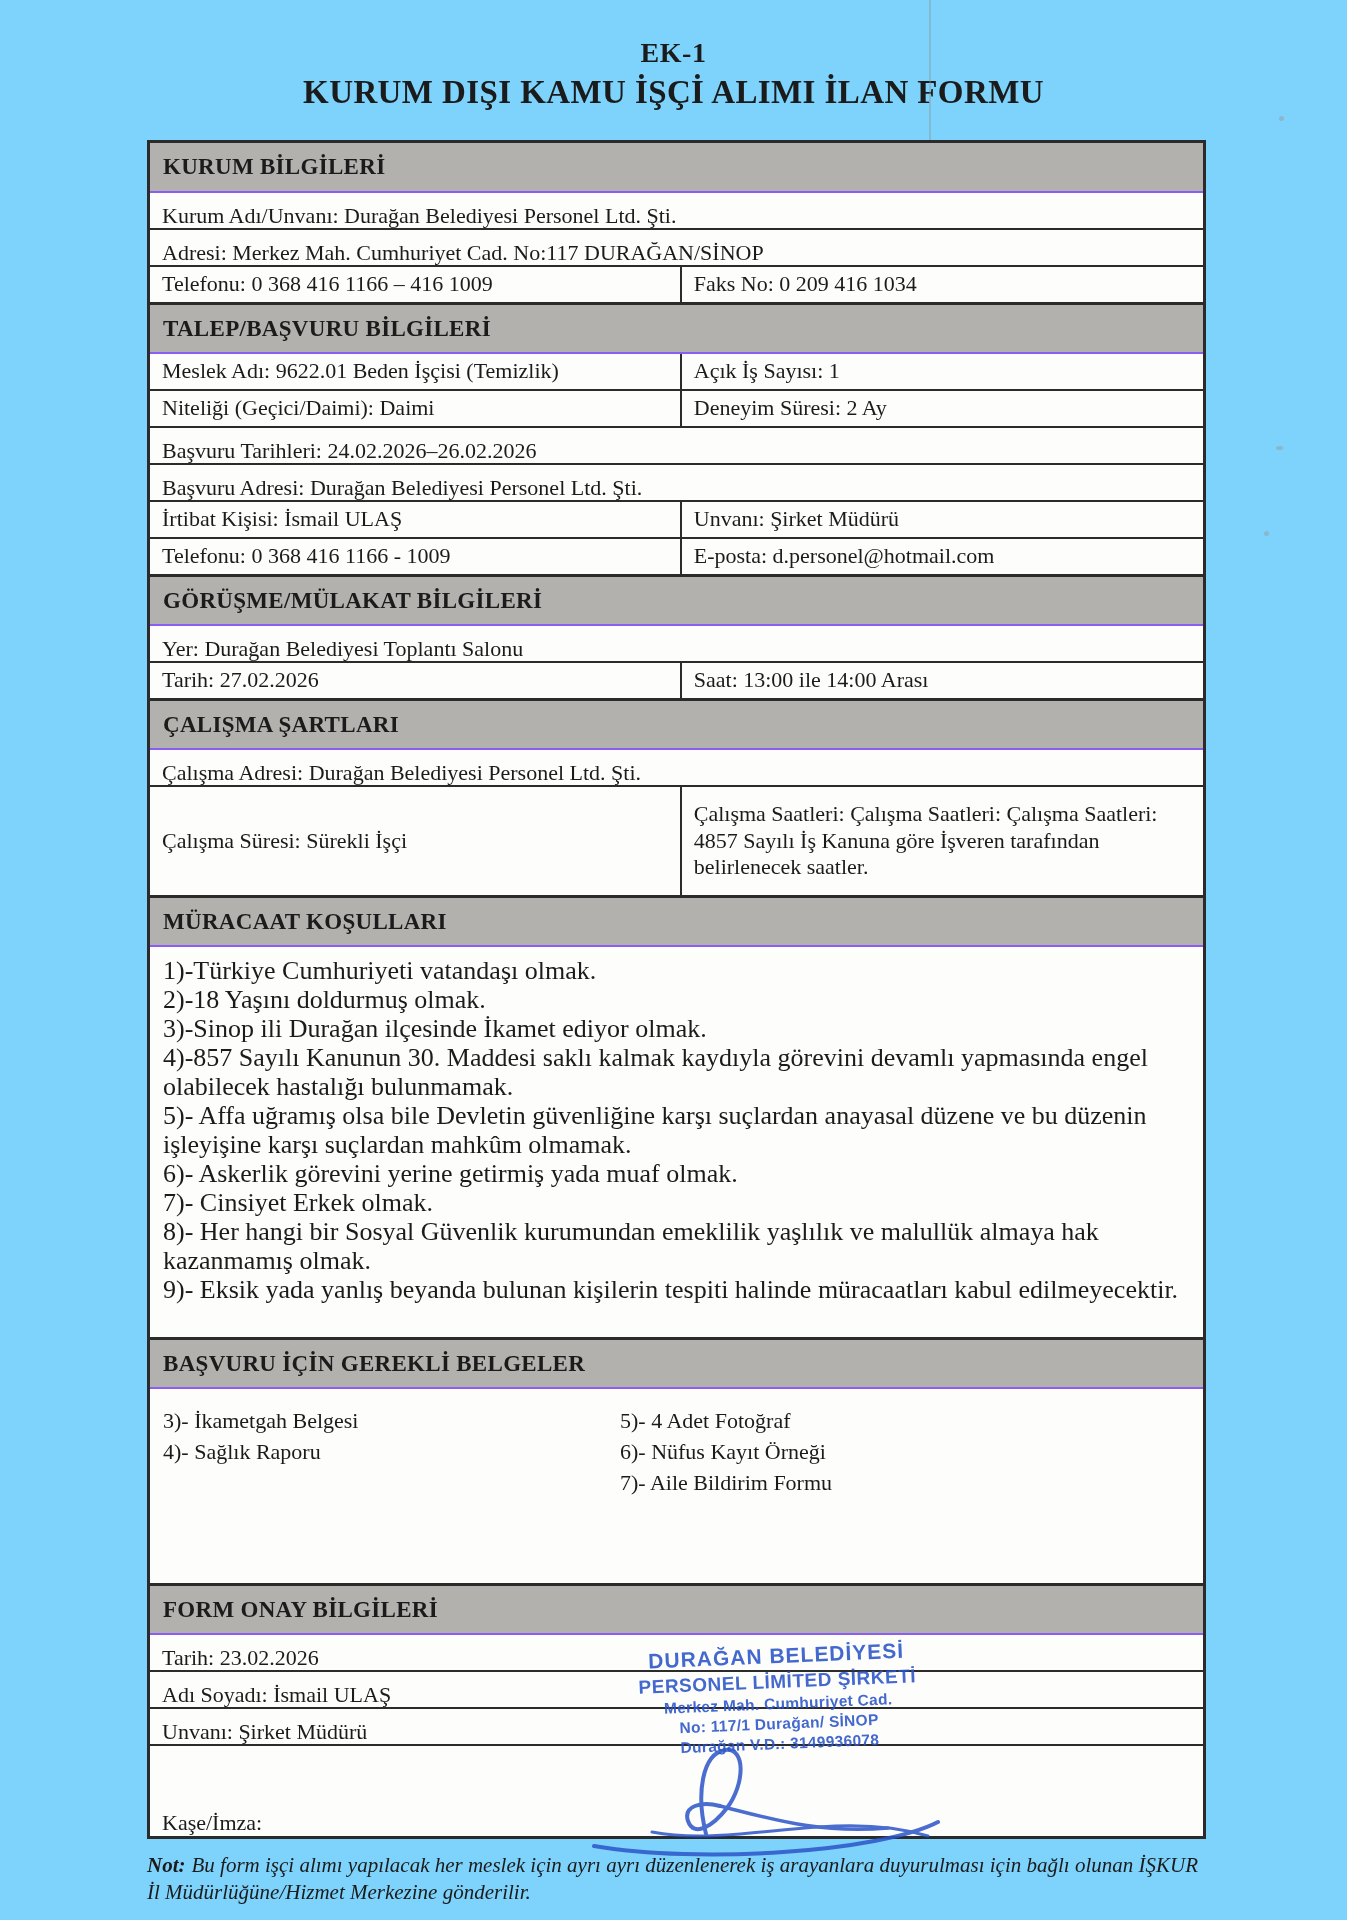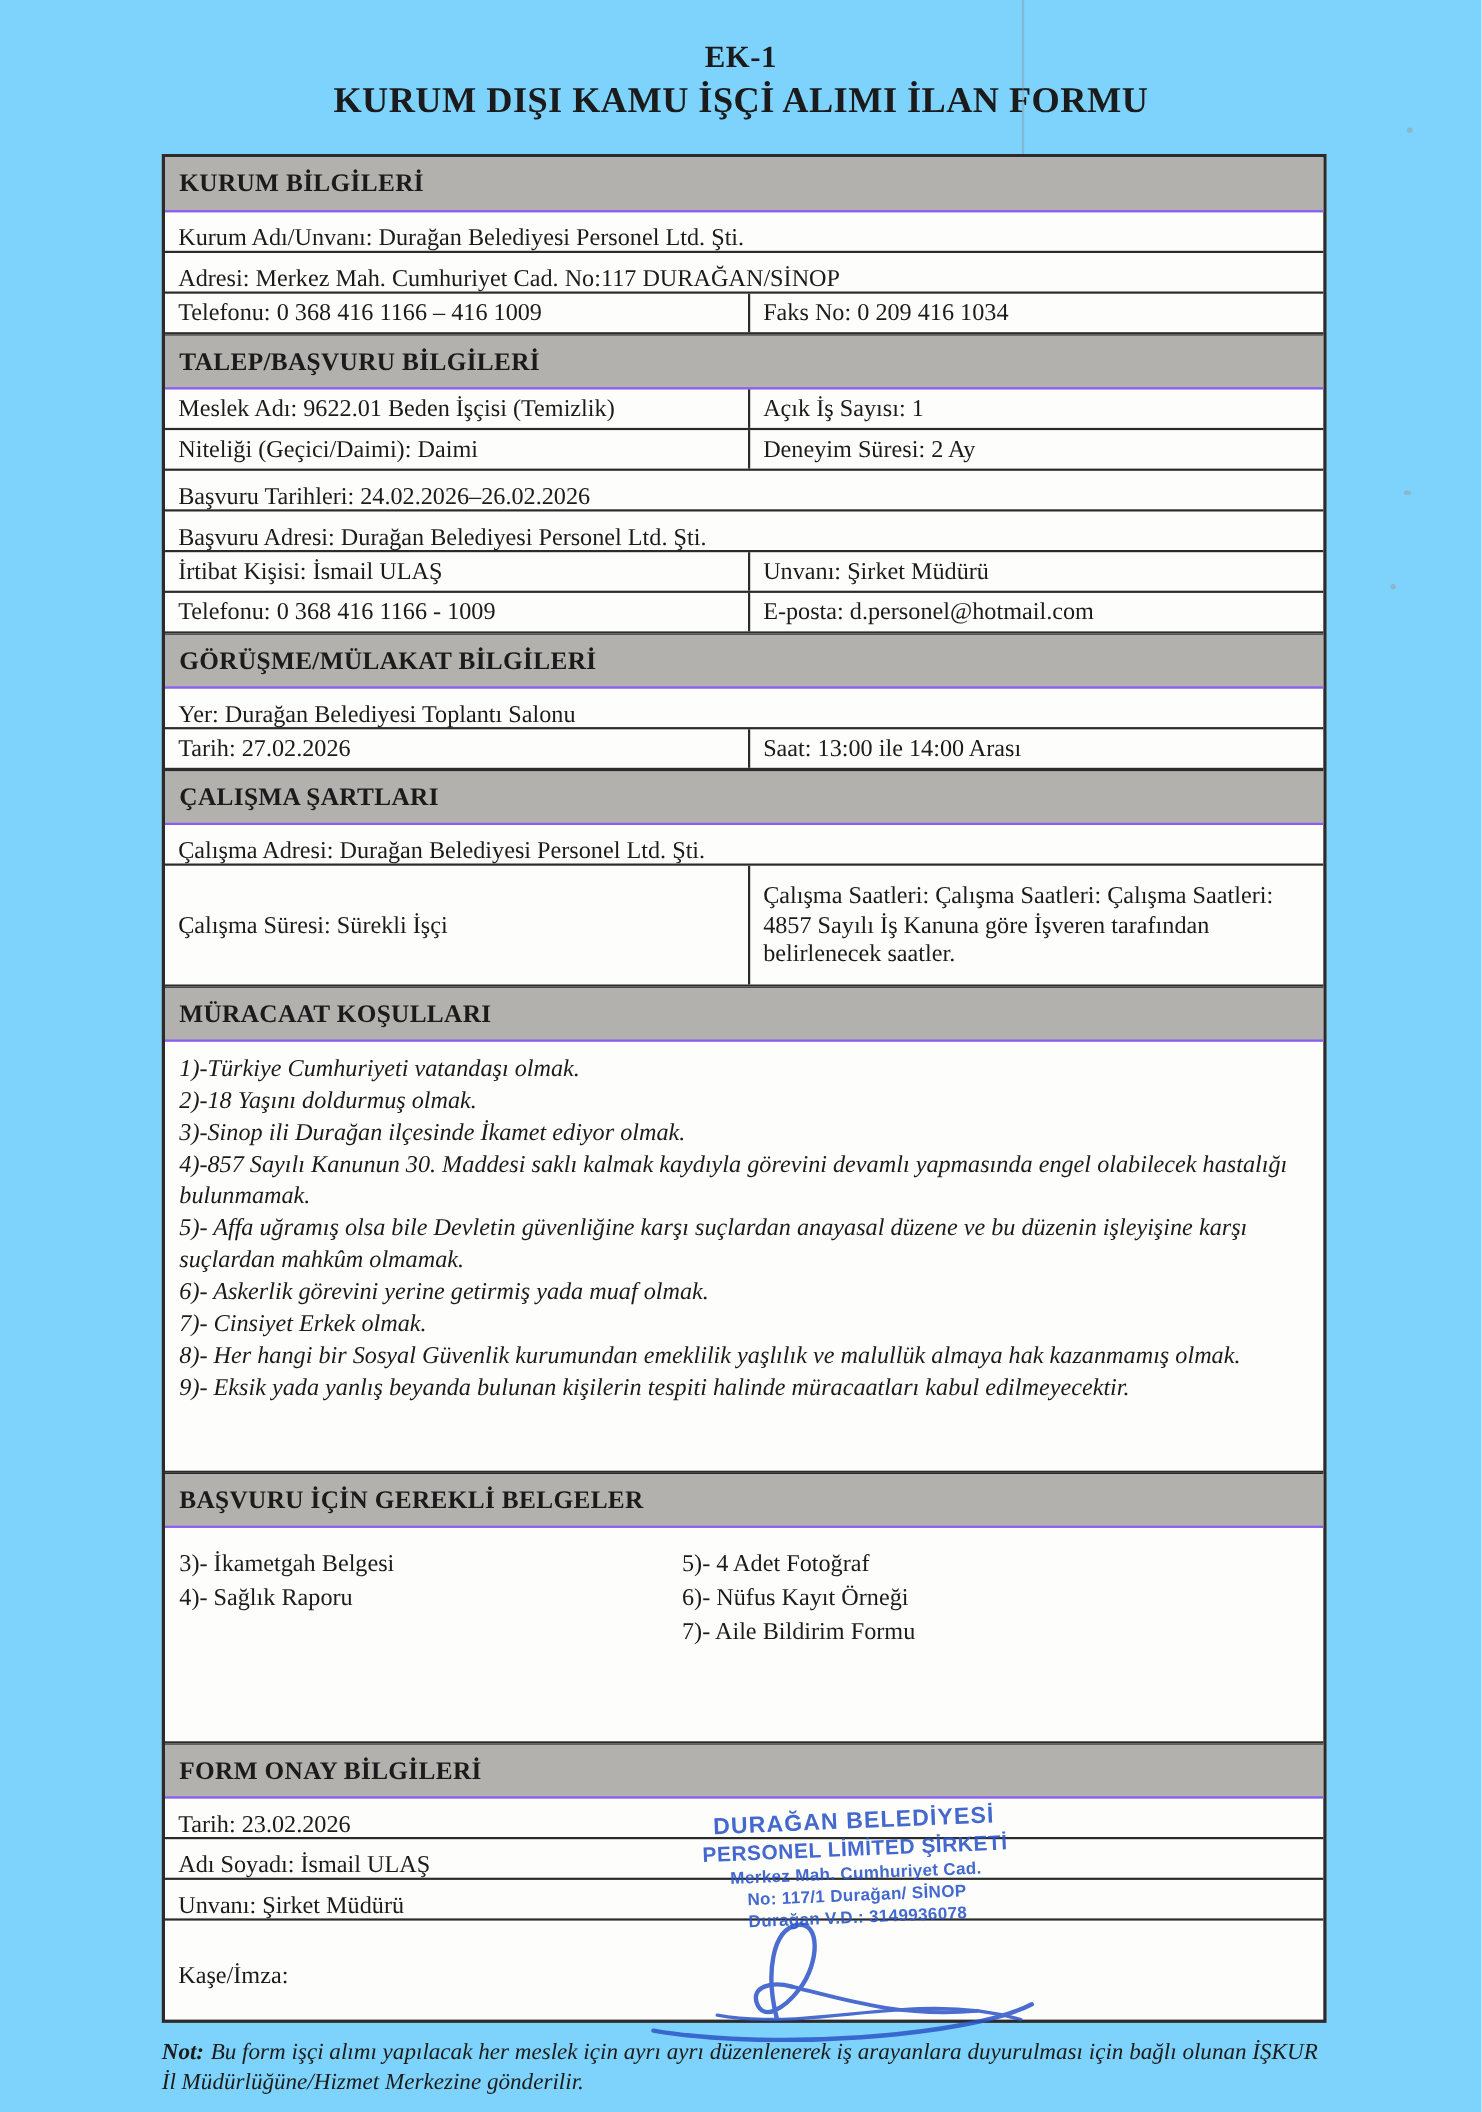--- a/index.html
+++ b/index.html
@@ -19,29 +19,29 @@
     border:3px solid #2b2b2b; background:#fdfdfc;
   }
   .sec-header {
     height:50px; background:#b3b1ae; border-bottom:2px solid #8b5cf6;
     display:flex; align-items:center; padding:0 13px;
     font-weight:bold; font-size:23px; letter-spacing:.3px;
   }
   .sec-header.mid { border-top:1px solid #2b2b2b; }
   .row { display:flex; align-items:stretch; height:37px; border-bottom:2px solid #2b2b2b; font-size:22px; }
   .row.tall { height:110px; }
-  .row.kase { height:90px; border-bottom:none; align-items:flex-start; }
+  .row.kase { height:90px; border-bottom:none; align-items:flex-end; }
   .row.kase .cell { padding-top:26px; }
   .cell { display:flex; align-items:center; padding:0 12px; line-height:1.2; }
   .cell.full { width:100%;margin-top:11px; }
   .cell.c-left { width:50.5%; border-right:2px solid #2b2b2b; }
   .cell.c-right { flex:1; }
   .row.tall .cell { }
   
-  .conds { height:392px; border-bottom:2px solid #2b2b2b; padding:9px 13px 0 13px; font-size:22px; overflow:hidden;font-style:italic; }
+  .conds { height:392px; border-bottom:2px solid #2b2b2b; padding:9px 13px 0 13px; font-size:26px; overflow:hidden; }
   .cond-item { line-height:29px; }
   
   .docs { height:196px; border-bottom:2px solid #2b2b2b; padding:16px 13px 0 13px; font-size:22px; display:flex; overflow:hidden; }
   .docs-col.one { width:44.5%; }
   .docs-col.two { flex:1; }
   .doc-item { line-height:31px; }
   
   .fold-line { position:absolute; top:0; left:929px; width:2px; height:908px; background:#8f8f8f; opacity:.38; }
   .speck { position:absolute; width:5px; height:5px; border-radius:50%; background:#9a9a9a; opacity:.5; }
   .speck.s1 { left:1279px; top:116px; }

